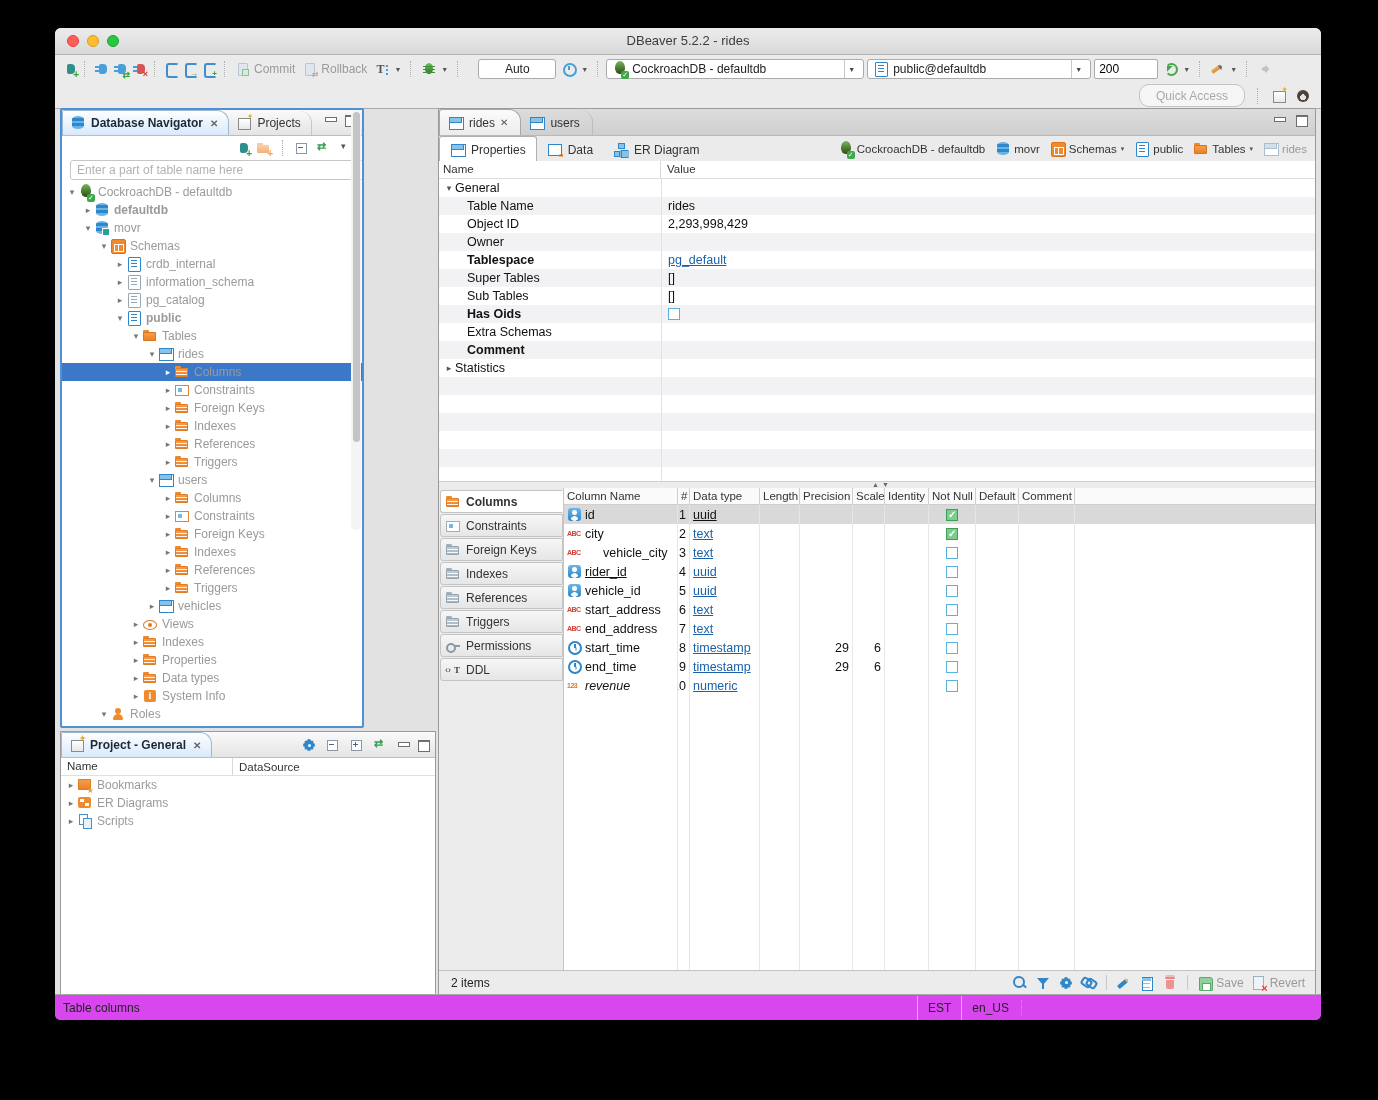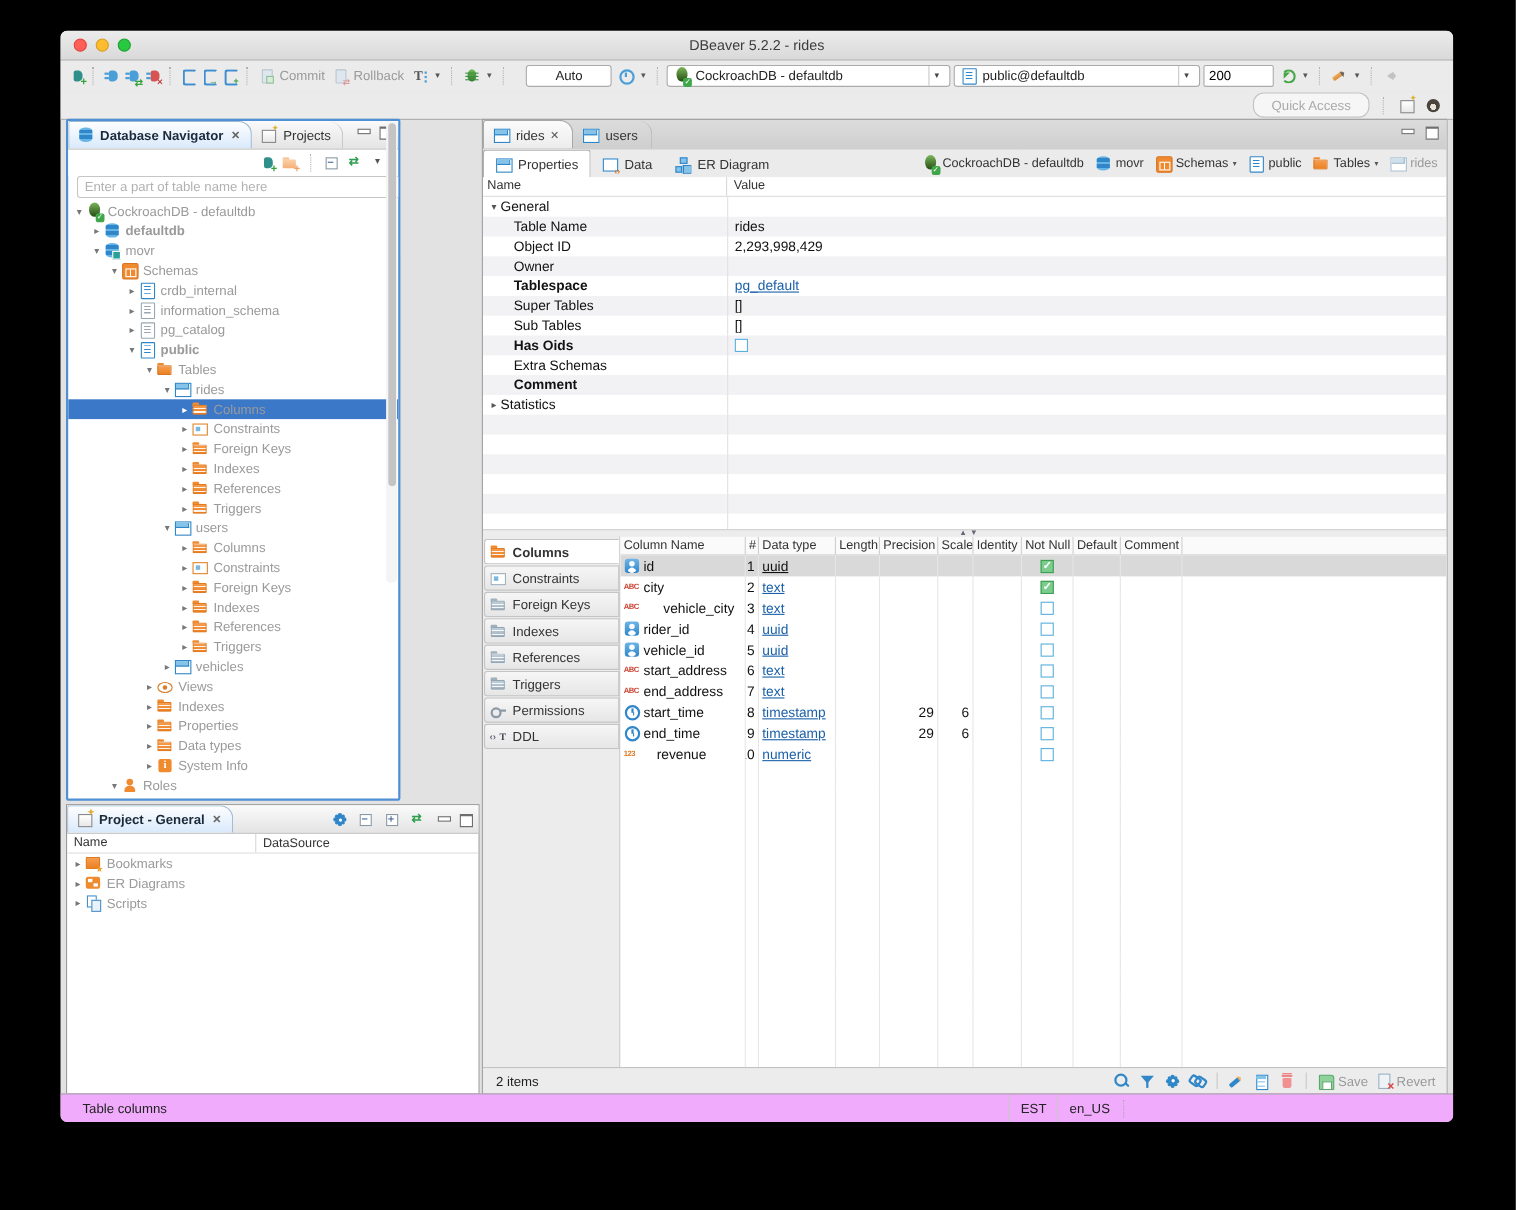--- a/index.html
+++ b/index.html
@@ -226,21 +226,21 @@
   .crow .right{justify-content:flex-end;}
   .crow .center{justify-content:center;}
 
   .efooter{position:absolute;left:0;right:0;bottom:0;height:23px;background:#ececec;border-top:1px solid #c2c2c2;display:flex;align-items:center;font-size:12px;color:#222;}
   .efooter .cnt{padding-left:12px;}
   .efooter .ftools{margin-left:auto;display:flex;align-items:center;gap:7px;padding-right:10px;}
   .fbtn{display:flex;align-items:center;gap:3px;}
   .fbtn span.lbl{color:#9a9a9a;font-size:12px;}
   .fsep{width:1px;height:15px;background:#c8c8c8;margin:0 2px;}
 
-  .statusbar{position:absolute;left:0;right:0;bottom:0;height:25px;background:#f0abfc;border-top:1px solid #a8a8a8;display:flex;align-items:center;font-size:12px;color:#222;padding-left:12px;}
+  .statusbar{position:absolute;left:0;right:0;bottom:0;height:25px;background:#d946ef;border-top:1px solid #a8a8a8;display:flex;align-items:center;font-size:12px;color:#222;}
   .statusbar .sleft{padding-left:8px;}
   .statusbar .sright{position:absolute;left:862px;display:flex;align-items:center;gap:0;}
   .statusbar .scell{padding:0 10px;border-left:1px solid #c6c6c6;line-height:24px;}
   .statusbar .grip{border-left:1px dotted #aaa;width:4px;height:16px;margin-left:2px;}
 </style>
 </head>
 <body>
 
 <div class="window">
 
@@ -810,21 +810,21 @@
                 <span class="bc-cell center" style="width: 47px;">
                   <span class="cb"></span>
                 </span>
                 <span class="bc-cell" style="width: 43px;"></span>
                 <span class="bc-cell" style="width: 56px;"></span>
                 <span class="bc-cell" style="flex: 1 1 0%; border-right: none;"></span>
               </div>
               <div class="crow">
                 <span class="bc-cell" style="width: 114px;">
                   <span class="ic ic-uuid"></span>
-                  <span style="margin-left: 2px;">rider_id</span>
+                  <span style="margin-left: 2px; text-decoration: underline;">rider_id</span>
                 </span>
                 <span class="bc-cell right" style="width: 12px;">4</span>
                 <span class="bc-cell" style="width: 70px;">
                   <span class="link">uuid</span>
                 </span>
                 <span class="bc-cell" style="width: 40px;"></span>
                 <span class="bc-cell right" style="width: 53px;"></span>
                 <span class="bc-cell right" style="width: 32px;"></span>
                 <span class="bc-cell" style="width: 44px;"></span>
                 <span class="bc-cell center" style="width: 47px;">
@@ -930,21 +930,21 @@
                 <span class="bc-cell center" style="width: 47px;">
                   <span class="cb"></span>
                 </span>
                 <span class="bc-cell" style="width: 43px;"></span>
                 <span class="bc-cell" style="width: 56px;"></span>
                 <span class="bc-cell" style="flex: 1 1 0%; border-right: none;"></span>
               </div>
               <div class="crow">
                 <span class="bc-cell" style="width: 114px;">
                   <span class="ic ic-num"></span>
-                  <span style="margin-left: 14px;">revenue</span>
+                  <span style="margin-left: 2px; font-style: italic;">revenue</span>
                 </span>
                 <span class="bc-cell right" style="width: 12px;">10</span>
                 <span class="bc-cell" style="width: 70px;">
                   <span class="link">numeric</span>
                 </span>
                 <span class="bc-cell" style="width: 40px;"></span>
                 <span class="bc-cell right" style="width: 53px;"></span>
                 <span class="bc-cell right" style="width: 32px;"></span>
                 <span class="bc-cell" style="width: 44px;"></span>
                 <span class="bc-cell center" style="width: 47px;">

